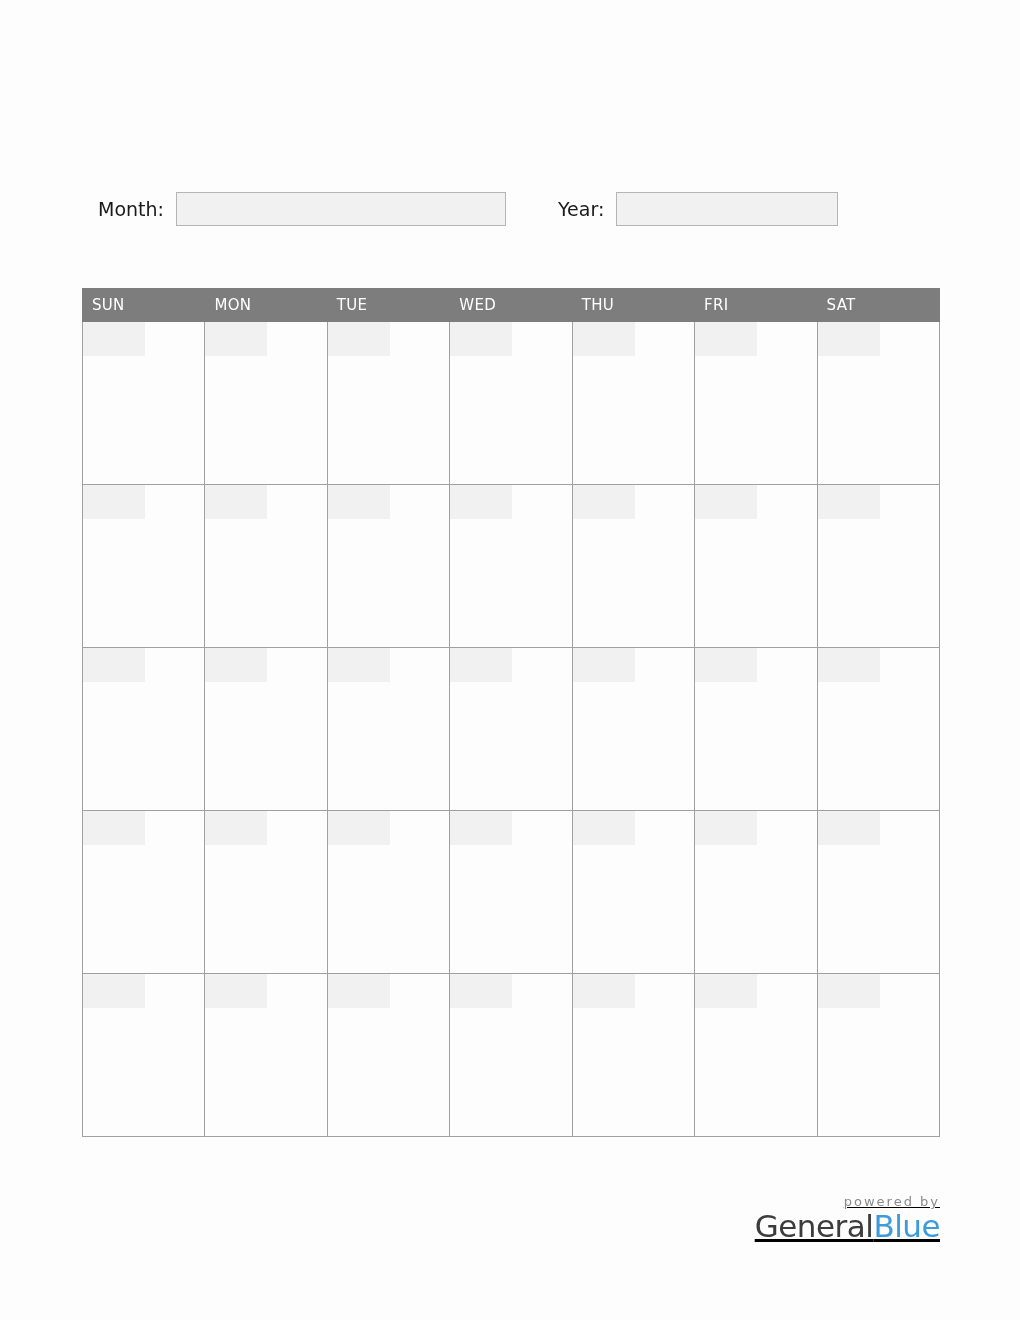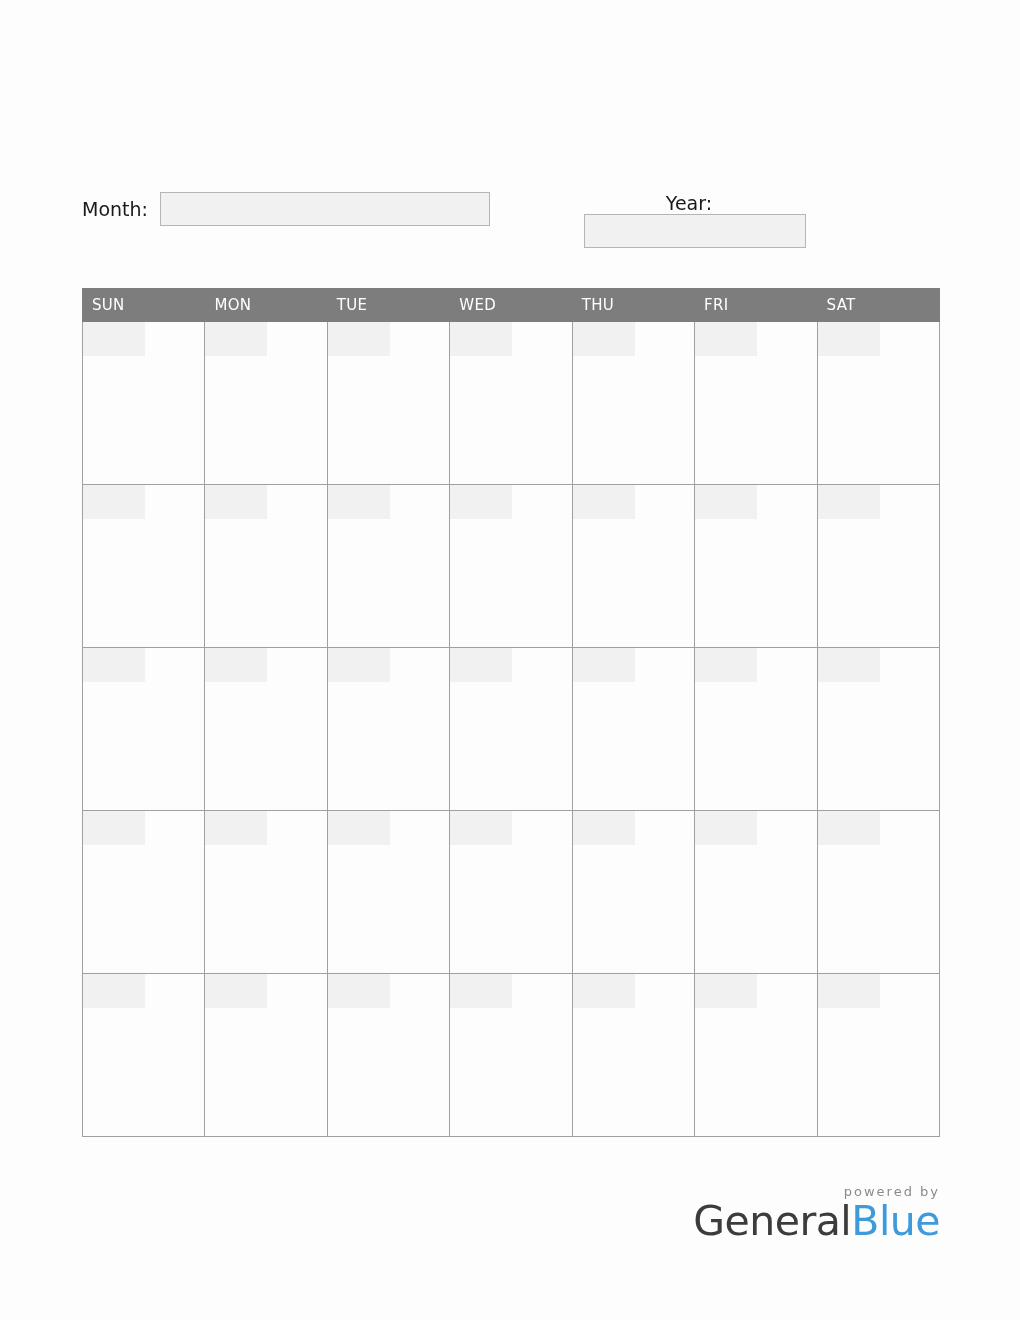--- a/index.html
+++ b/index.html
@@ -50,23 +50,23 @@
   .field-input {
     background: #f1f1f1;
     border: 1px solid #b5b5b5;
     height: 34px;
     font-size: 17px;
     font-family: "DejaVu Sans", sans-serif;
     color: #1a1a1a;
     padding: 0 8px;
     outline: none;
   }
-  .field-month { left: 0; }
+  .field-month { left: 16px; }
   .field-month .field-input { width: 330px; }
-  .field-year { left: 502px; flex-direction: column; }
+  .field-year { left: 476px; }
   .field-year .field-input { width: 222px; }
 
   .calendar {
     position: absolute;
     left: 82px;
     top: 288px;
     width: 858px;
     border-collapse: collapse;
     table-layout: fixed;
   }
@@ -111,29 +111,30 @@
     font-family: "DejaVu Sans", sans-serif;
     font-size: 14px;
     color: #1a1a1a;
     padding: 3px 6px;
   }
   .footer {
     position: absolute;
     right: 80px;
     bottom: 78px;
     text-align: right;
+    text-decoration: underline;
   }
   .powered {
     font-size: 13px;
     color: #8a8a8a;
     letter-spacing: 2px;
     margin-bottom: 2px;
   }
   .brand {
-    font-size: 41px;
+    font-size: 31px;
     letter-spacing: -0.5px;
     line-height: 1;
   }
   .brand .b1 { color: #3c3c3c; }
   .brand .b2 { color: #3d9bdc; }
 </style>
 </head>
 <body>
 
 <div class="page">

